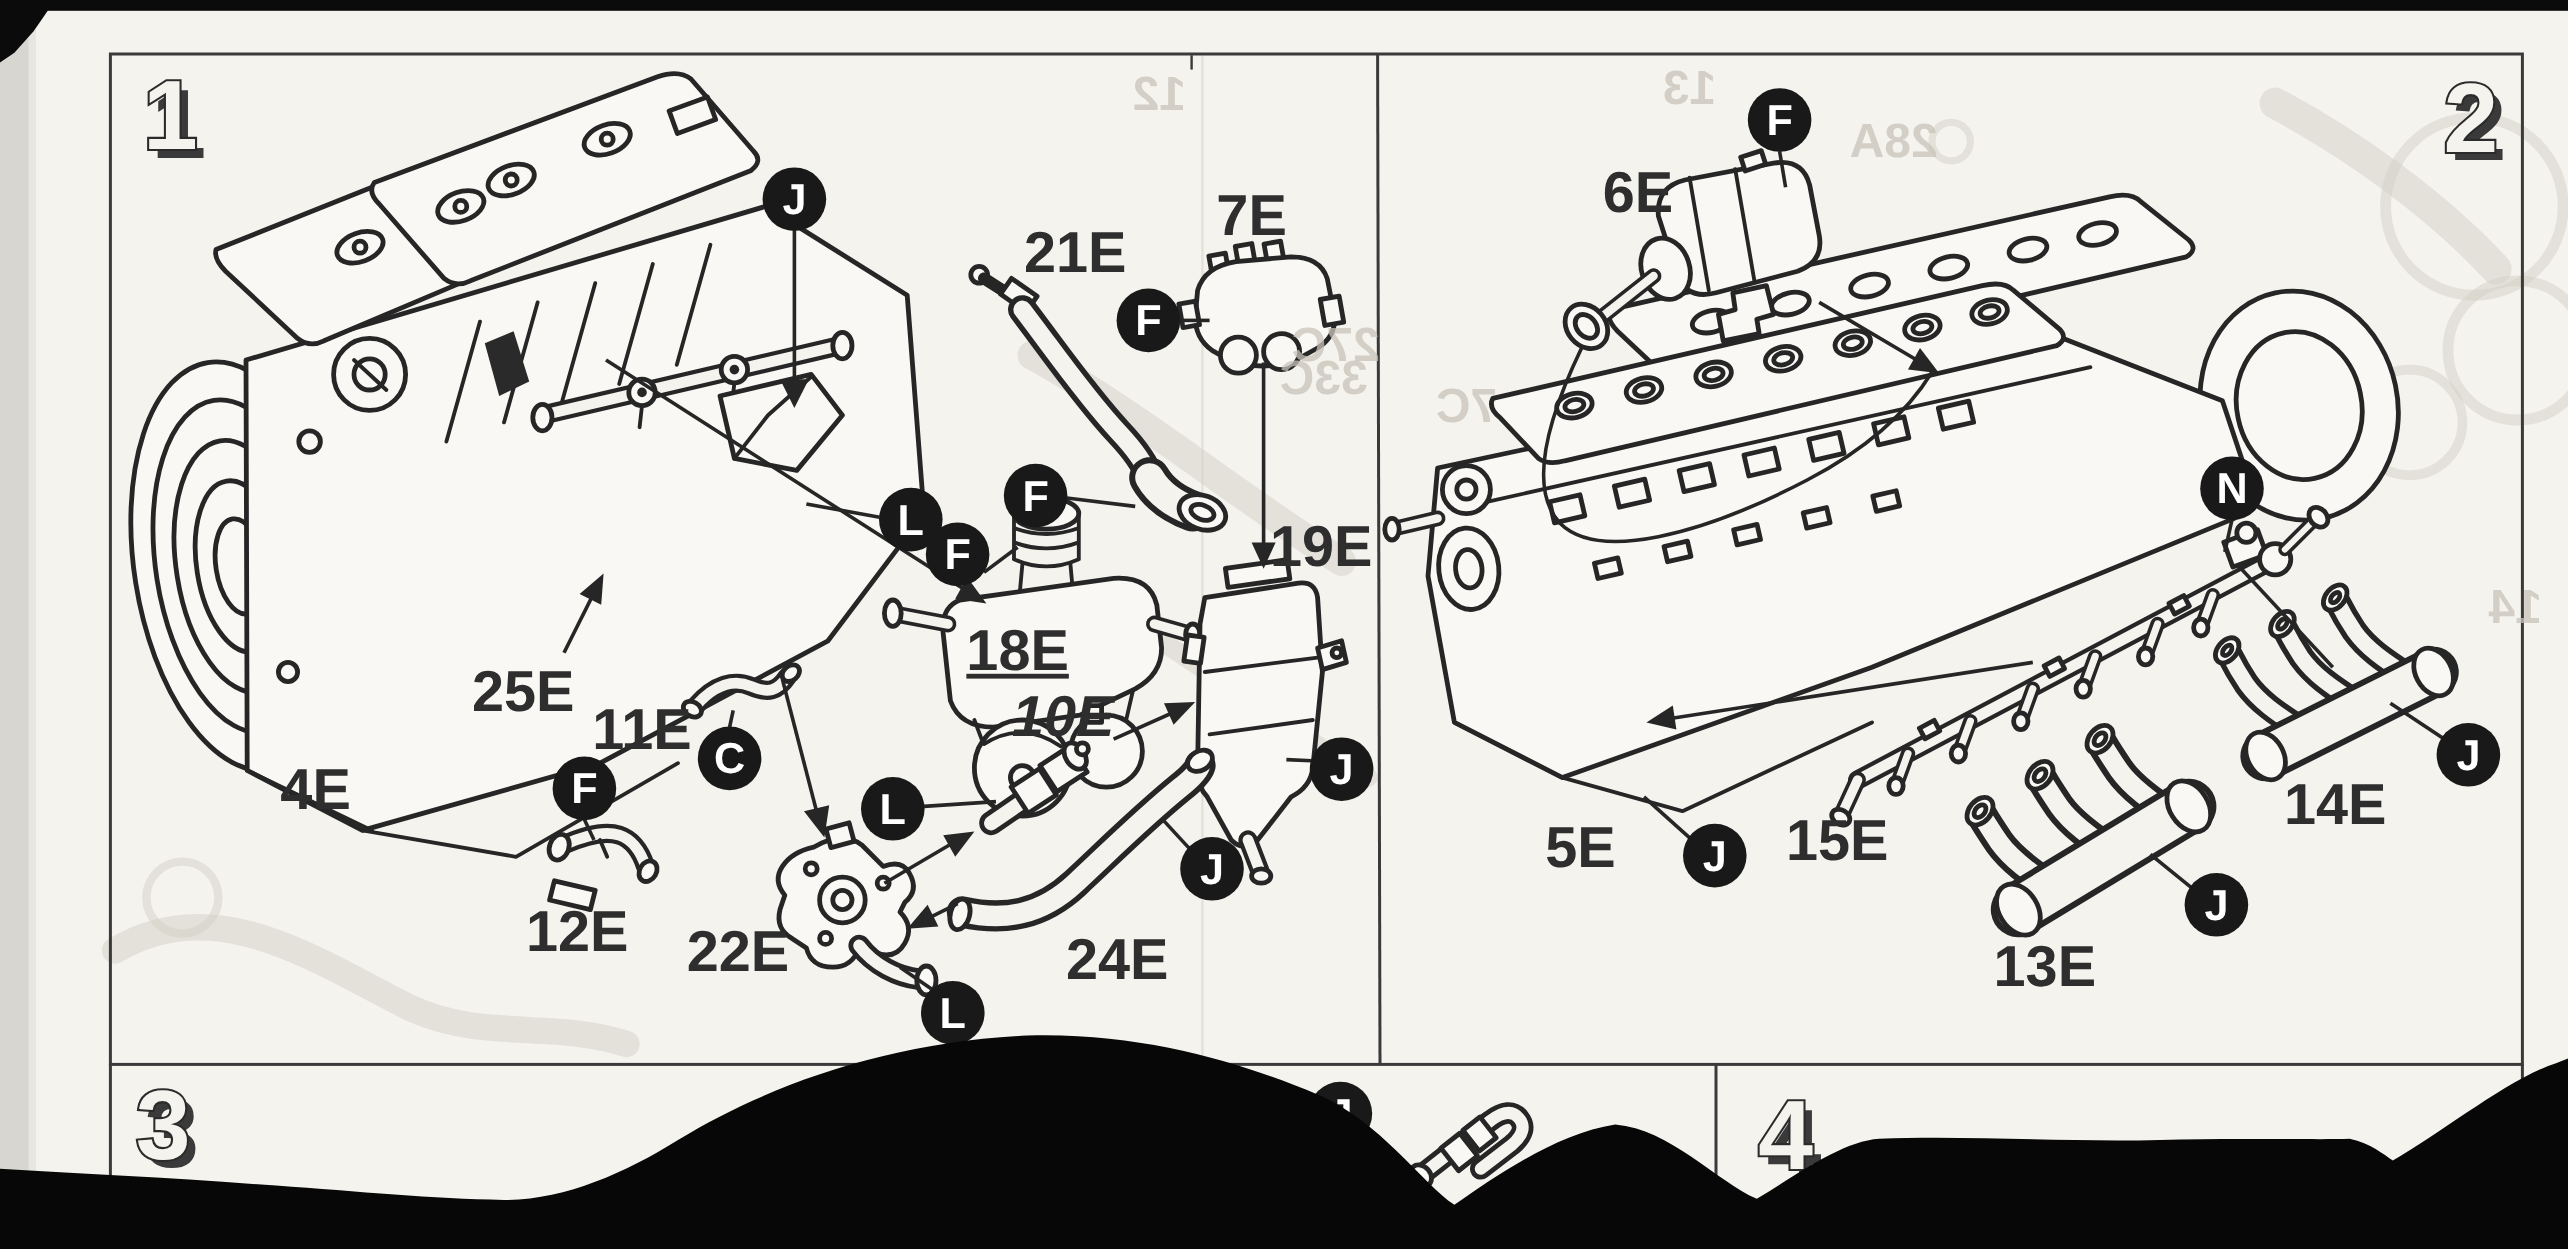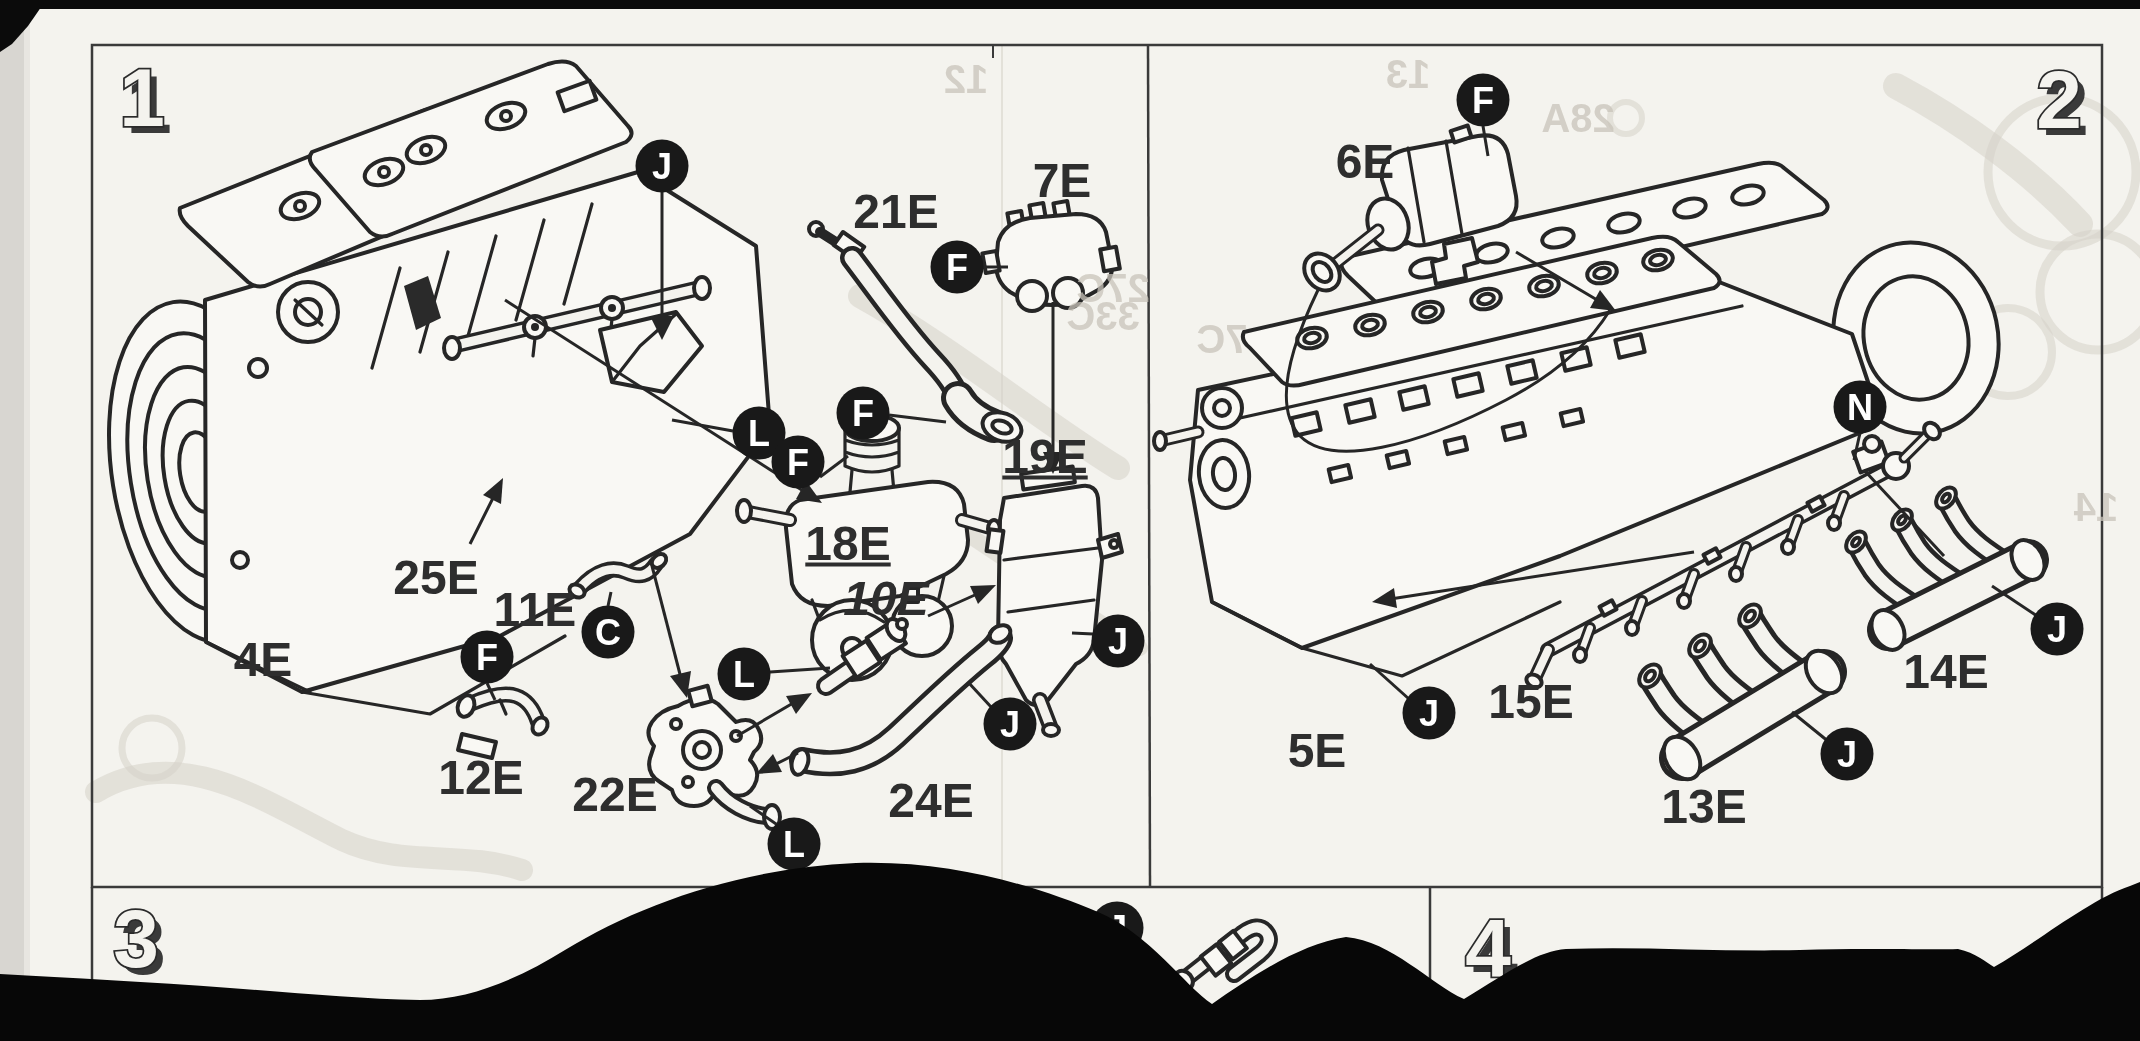--- a/index.html
+++ b/index.html
@@ -420,27 +420,27 @@
       </g>
   </svg>
 
   <div id="labels-layer">
       <div class="part-label" style="left: 263px; top: 659px;">4E</div>
       <div class="part-label" style="left: 436px; top: 577px;">25E</div>
       <div class="part-label" style="left: 535px; top: 609px;">11E</div>
       <div class="part-label" style="left: 481px; top: 777px; text-align: center;">12E</div>
       <div class="part-label" style="left: 615px; top: 794px;">22E</div>
       <div class="part-label" style="left: 896px; top: 211px;">21E</div>
-      <div class="part-label" style="left: 1043px; top: 180px; margin-left: 19px;">7E</div>
+      <div class="part-label" style="left: 1043px; top: 180px;">7E</div>
       <div class="part-label" style="left: 848px; top: 543px; text-decoration: underline;">18E</div>
       <div class="part-label" style="left: 886px; top: 598px; font-style: italic;">10E</div>
       <div class="part-label" style="left: 931px; top: 800px;">24E</div>
-      <div class="part-label" style="left: 1045px; top: 456px; text-decoration: underline;">19E</div>
+      <div class="part-label" style="left: 1101px; top: 456px;">19E</div>
       <div class="part-label" style="left: 1365px; top: 161px;">6E</div>
-      <div class="part-label" style="left: 1317px; top: 750px; text-align: center;">5E</div>
+      <div class="part-label" style="left: 1317px; top: 707px; text-align: center;">5E</div>
       <div class="part-label" style="left: 1531px; top: 701px;">15E</div>
       <div class="part-label" style="left: 1704px; top: 806px;">13E</div>
       <div class="part-label" style="left: 1946px; top: 671px;">14E</div>
       <div class="callout" style="left: 662px; top: 166px;">J</div>
       <div class="callout" style="left: 957px; top: 267px;">F</div>
       <div class="callout" style="left: 863px; top: 413px;">F</div>
       <div class="callout" style="left: 759px; top: 433px;">L</div>
       <div class="callout" style="left: 798px; top: 462px;">F</div>
       <div class="callout" style="left: 608px; top: 632px;">C</div>
       <div class="callout" style="left: 487px; top: 657px;">F</div>

